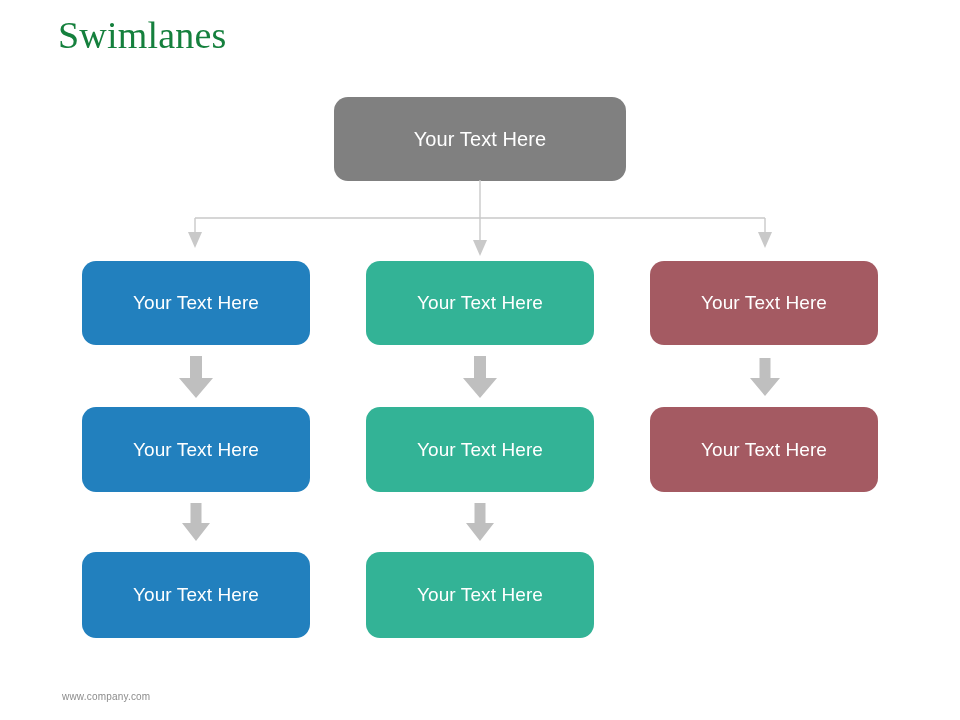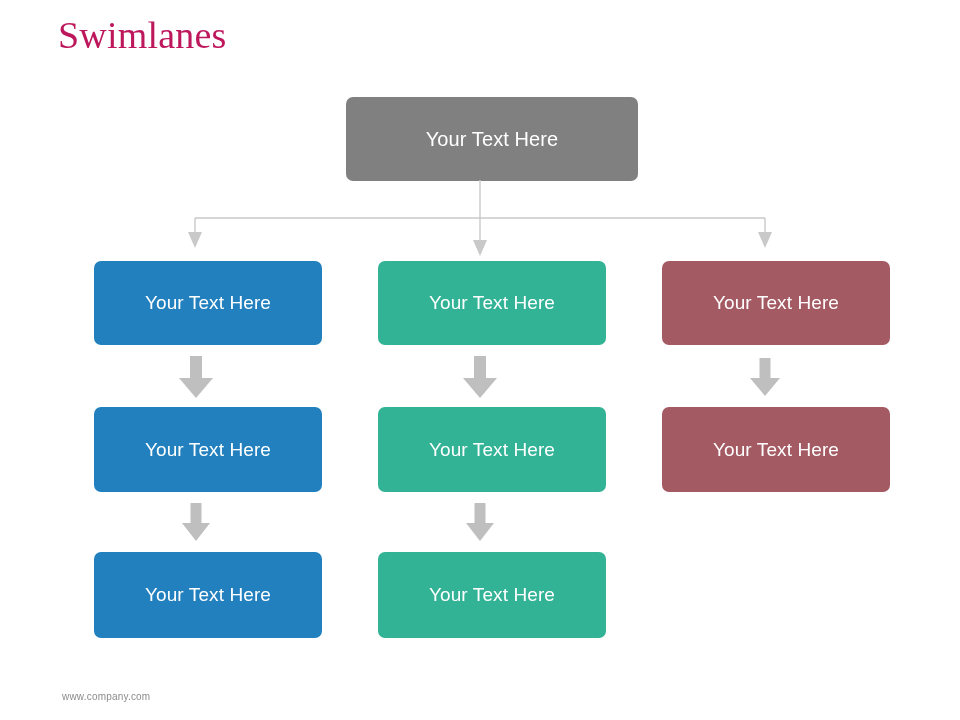--- a/index.html
+++ b/index.html
@@ -21,21 +21,21 @@
   }
 
   
   #page-title {
     position: absolute;
     left: 58px;
     top: 12px;
     font-family: "Liberation Serif", serif;
     font-size: 38px;
     line-height: 46px;
-    color: #be185d;
+    color: #15803d;
     letter-spacing: 0.2px;
     white-space: nowrap;
   }
 
   
   #footer-url {
     position: absolute;
     left: 62px;
     top: 691px;
     font-size: 10px;
@@ -43,23 +43,22 @@
     letter-spacing: 0.2px;
     white-space: nowrap;
   }
 
   
   .node {
     position: absolute;
     display: flex;
     align-items: center;
     justify-content: center;
-    border-radius: 7px;
+    border-radius: 14px;
     box-sizing: border-box;
-    margin-left: 12px;
   }
   .node-label {
     color: #ffffff;
     font-size: 19px;
     line-height: 22px;
     letter-spacing: 0.1px;
     white-space: nowrap;
     text-align: center;
   }
 

